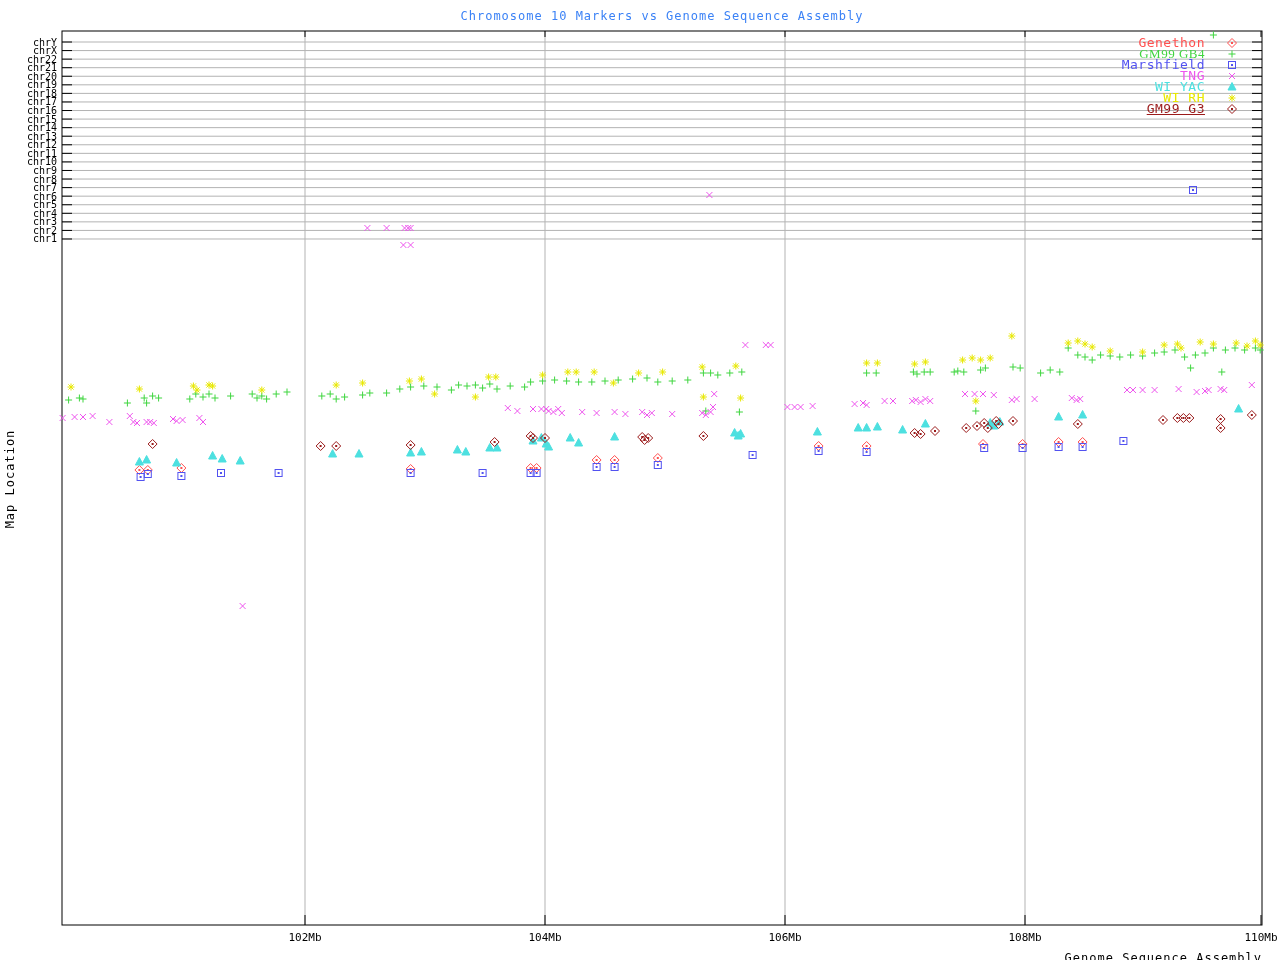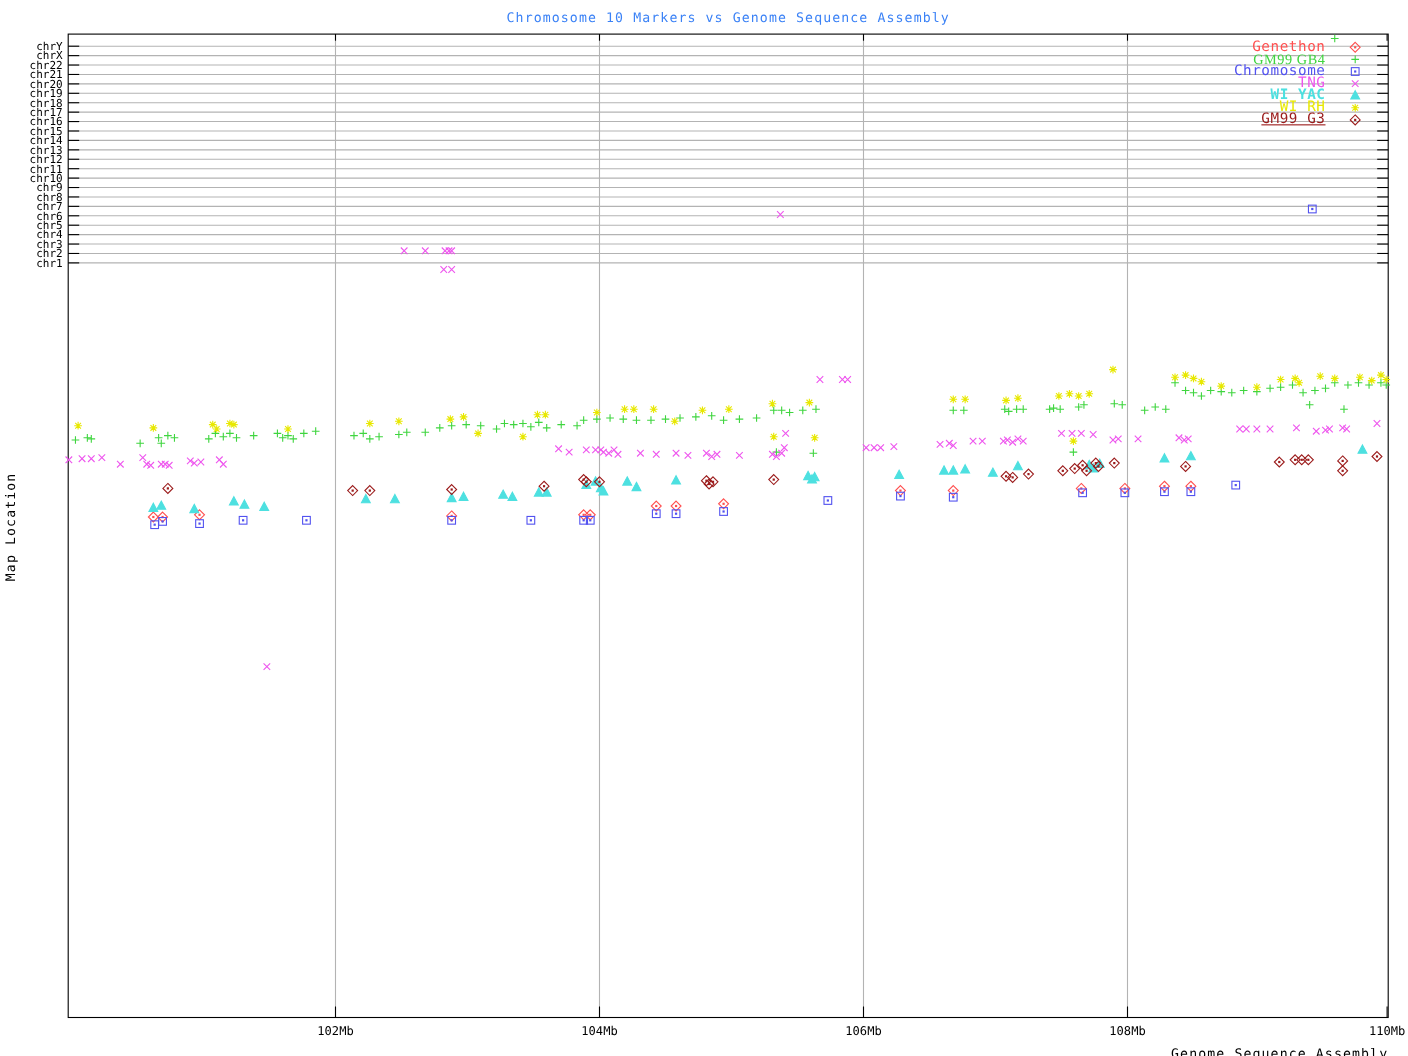--- a/index.html
+++ b/index.html
@@ -551,19 +551,19 @@
       <path d="M1228.5 98H1235.5M1232 94.5V101.5M1229.4 95.4L1234.6 100.6M1229.4 100.6L1234.6 95.4" stroke="#e8e800" fill="none"></path>
       <path d="M1232 104.5L1236.5 109L1232 113.5L1227.5 109Z" stroke="#9b1b1b" fill="none"></path>
       <rect x="1231" y="108" width="2" height="2" fill="#9b1b1b"></rect>
     </svg>
   <div class="chart-title">Chromosome 10 Markers vs Genome Sequence Assembly</div>
   <div class="x-axis-label">Genome Sequence Assembly</div>
   <div class="y-axis-label">Map Location</div>
   <div id="legend">
       <div class="legend-label" style="top: 37px; color: rgb(255, 79, 79);">Genethon</div>
       <div class="legend-label" style="top: 48px; color: rgb(63, 213, 63); font-family: Liberation Serif, serif;">GM99 GB4</div>
-      <div class="legend-label" style="top: 59px; color: rgb(82, 82, 240);">Chromosome</div>
+      <div class="legend-label" style="top: 59px; color: rgb(82, 82, 240);">Marshfield</div>
       <div class="legend-label" style="top: 70px; color: rgb(238, 85, 238);">TNG</div>
-      <div class="legend-label" style="top: 81px; color: rgb(77, 224, 224); font-weight: bold;">WI YAC</div>
+      <div class="legend-label" style="top: 81px; color: rgb(77, 224, 224);">WI YAC</div>
       <div class="legend-label" style="top: 92px; color: rgb(232, 232, 0);">WI RH</div>
       <div class="legend-label" style="top: 103px; color: rgb(155, 27, 27); text-decoration: underline;">GM99 G3</div>
     </div>
 </div>
 
 </body></html>

